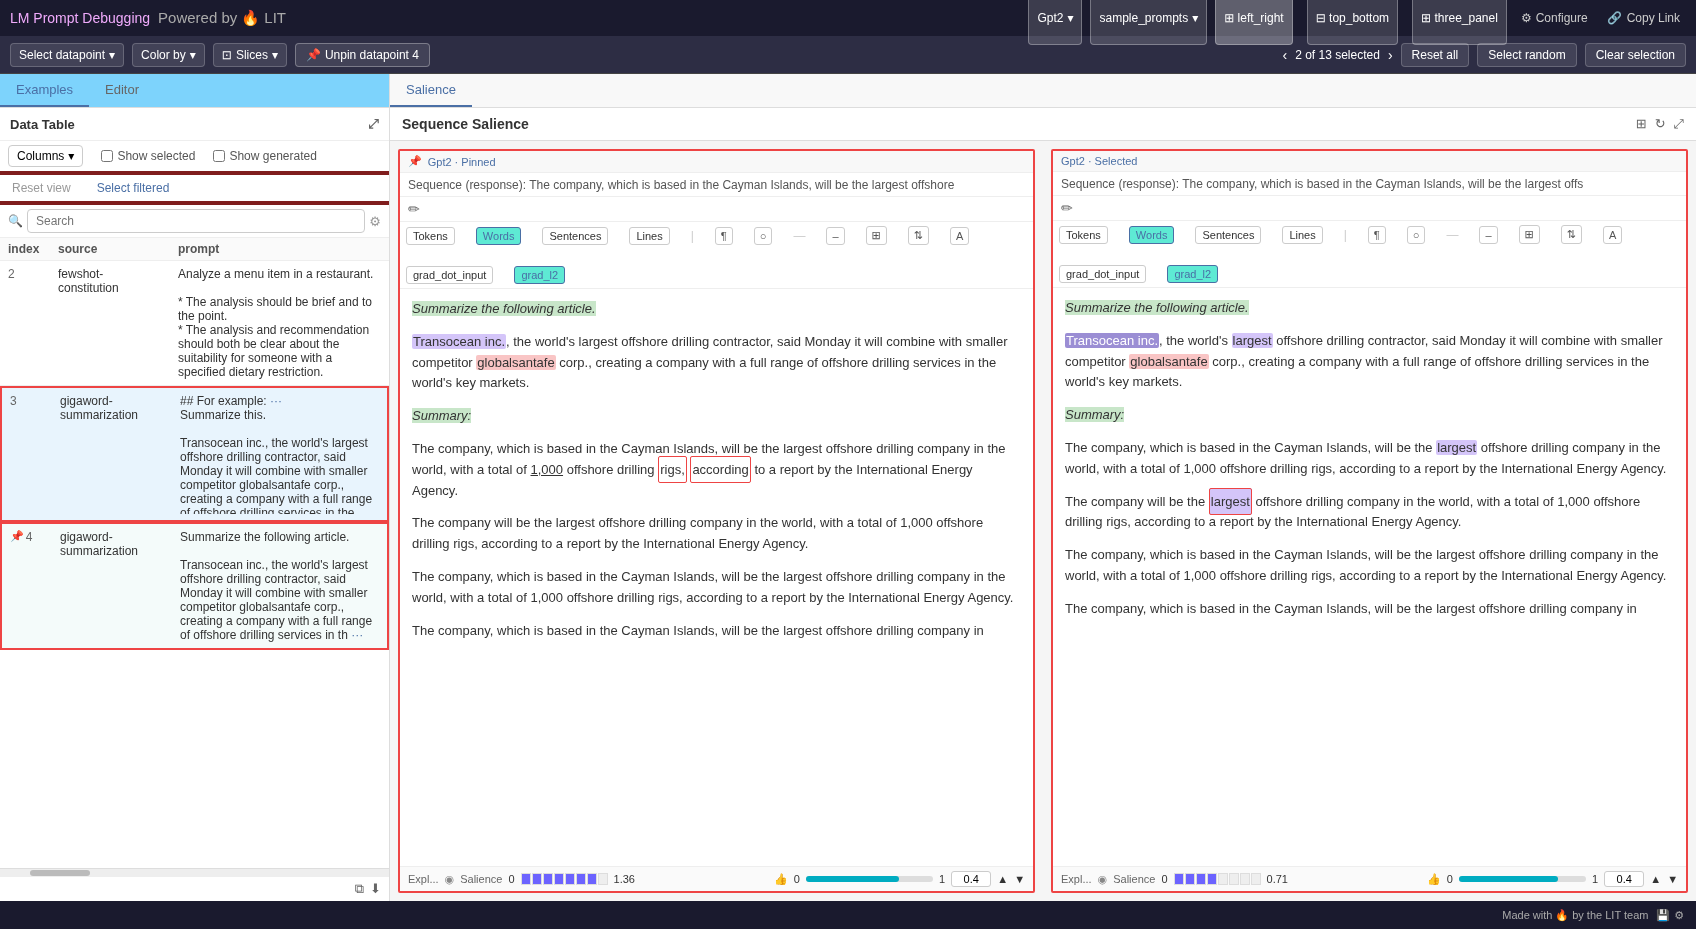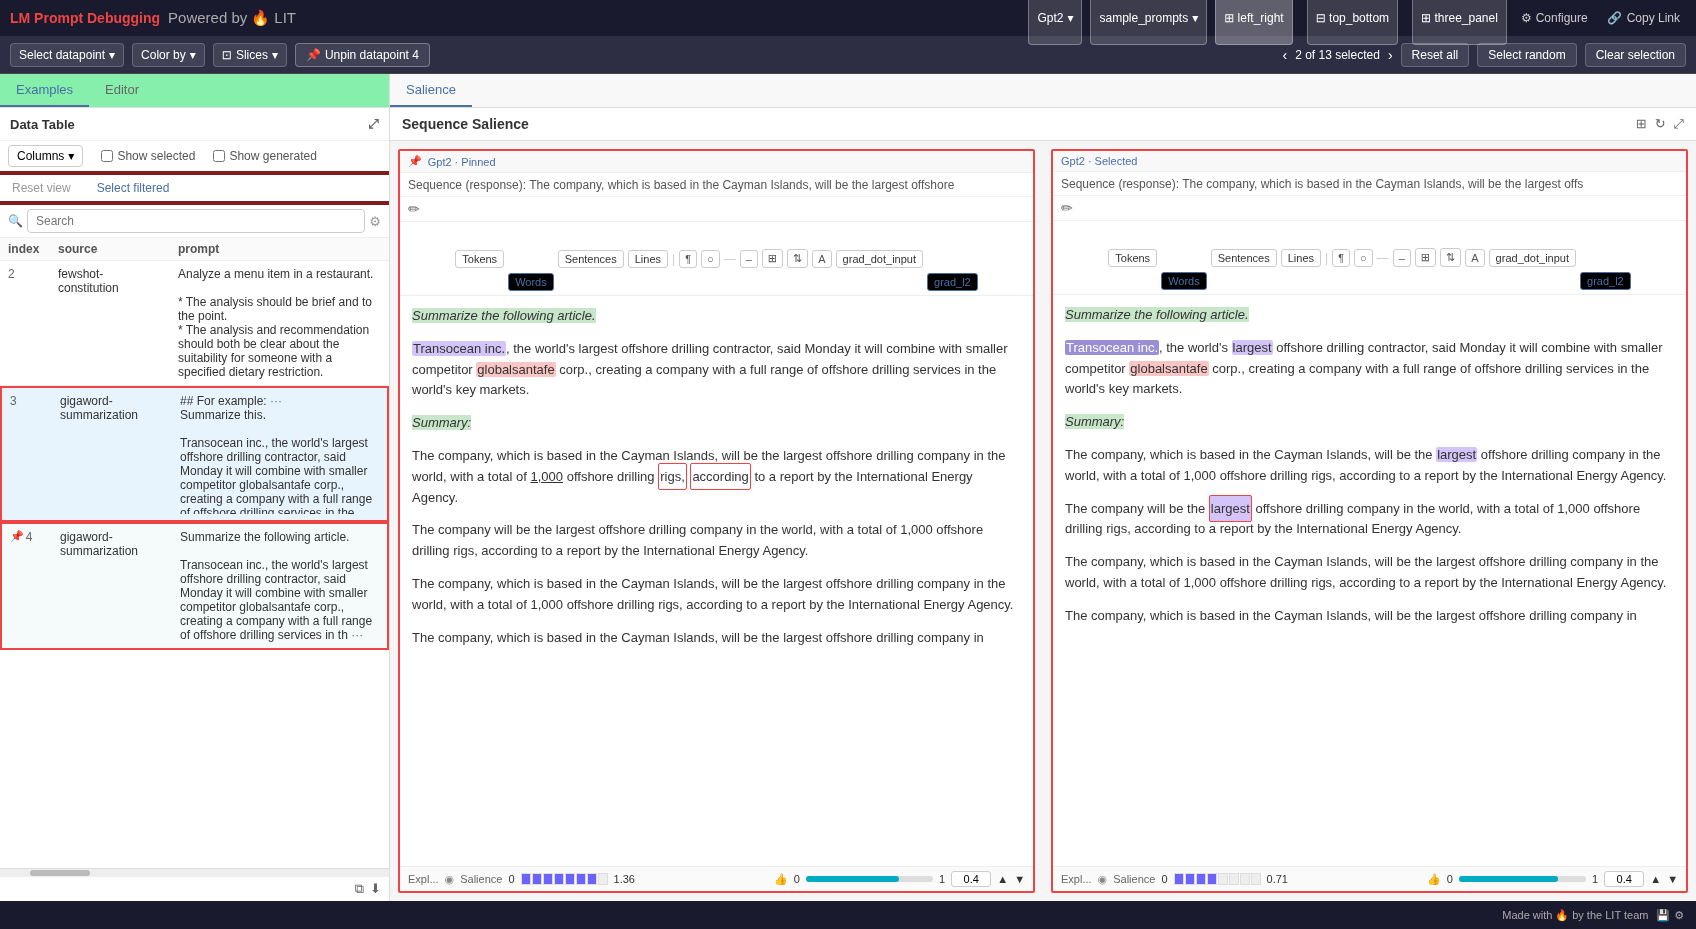--- a/index.html
+++ b/index.html
@@ -2,21 +2,21 @@
 <html><head>
   <meta charset="utf-8">
   <style>
     * { box-sizing: border-box; margin: 0; padding: 0; }
     body { font-family: -apple-system, BlinkMacSystemFont, 'Segoe UI', sans-serif; font-size: 13px; background: #f0f0f0; color: #333; overflow: hidden; }
 
     
     .top-bar {
       display: flex; align-items: center; background: #1a1a2e; color: white; height: 36px; padding: 0 10px; gap: 8px;
     }
-    .top-bar-title { font-weight: 700; font-size: 14px; color: #ef4444; white-space: nowrap; text-align: right; }
+    .top-bar-title { font-weight: 400; font-size: 14px; color: #f0abfc; white-space: nowrap; text-align: right; }
     .powered-by { font-size: 15px; color: #aaa; white-space: nowrap; }
     .top-bar-spacer { flex: 1; }
     .model-selector, .dataset-selector, .layout-btn {
       display: flex; align-items: center; gap: 4px; background: rgba(255,255,255,0.15); border: 1px solid rgba(255,255,255,0.3); color: white; border-radius: 4px; padding: 19px 8px; font-size: 12px; cursor: pointer; white-space: nowrap;
     }
     .layout-btn.active { background: rgba(255,255,255,0.3); }
     .configure-btn, .copy-link-btn {
       display: flex; align-items: center; gap: 4px; background: transparent; border: none; color: #ccc; font-size: 12px; cursor: pointer; padding: 3px 6px;
     }
 
@@ -41,21 +41,21 @@
     
     .main-content {
       display: flex; height: calc(929px - 36px - 38px - 28px); overflow: hidden;
     }
 
     
     .left-panel {
       width: 390px; min-width: 390px; background: white; border-right: 1px solid #ddd; display: flex; flex-direction: column; overflow: hidden;
     }
     .panel-tabs {
-      display: flex; border-bottom: 1px solid #ddd; background: #86efac;
+      display: flex; border-bottom: 1px solid #ddd; background: #7dd3fc;
     }
     .panel-tab {
       padding: 8px 16px; font-size: 13px; cursor: pointer; border-bottom: 2px solid transparent; color: #666;
     }
     .panel-tab.active { color: #4a6fa5; border-bottom-color: #4a6fa5; font-weight: 500; }
 
     .data-table-header {
       display: flex; align-items: center; padding: 8px 10px; border-bottom: 1px solid #eee; font-weight: 600; font-size: 13px;
     }
     .data-table-header-spacer { flex: 1; }
@@ -125,26 +125,26 @@
     }
     .pinned-tag { color: #4a6fa5; font-size: 11px; }
     .selected-tag { color: #4a6fa5; font-size: 11px; }
 
     .salience-edit-row {
       padding: 4px 8px; border-bottom: 1px solid #eee;
     }
     .edit-icon { color: #666; cursor: pointer; font-size: 14px; }
 
     .token-controls {
-      display: flex; align-items: center; padding: 4px 6px; border-bottom: 1px solid #eee; gap: 4px; flex-wrap: wrap; justify-content: center;
+      display: flex; align-items: center; padding: 4px 6px; border-bottom: 1px solid #eee; gap: 21px; flex-wrap: wrap;
     }
     .token-btn {
       padding: 2px 6px; border: 1px solid #ccc; border-radius: 3px; font-size: 11px; cursor: pointer; background: white; color: #333;
     }
-    .token-btn.active { background: #000000; border-color: #4a6fa5; color: #4a6fa5; font-weight: 500; margin-top: 47px; }
+    .token-btn.active { background: #5eead4; border-color: #4a6fa5; color: #4a6fa5; font-weight: 500; }
     .token-sep { color: #ccc; font-size: 12px; }
     .token-icon-btn { padding: 2px 5px; border: 1px solid #ccc; border-radius: 3px; cursor: pointer; font-size: 11px; background: white; color: #555; }
 
     .salience-content {
       flex: 1; overflow-y: auto; padding: 10px 12px; font-size: 13px; line-height: 1.6;
     }
 
     .text-section { margin-bottom: 12px; }
     .highlighted-text { background: #d4c5f9; border-radius: 2px; padding: 0 1px; }
     .highlighted-text-pink { background: #f9c5c5; border-radius: 2px; padding: 0 1px; }

